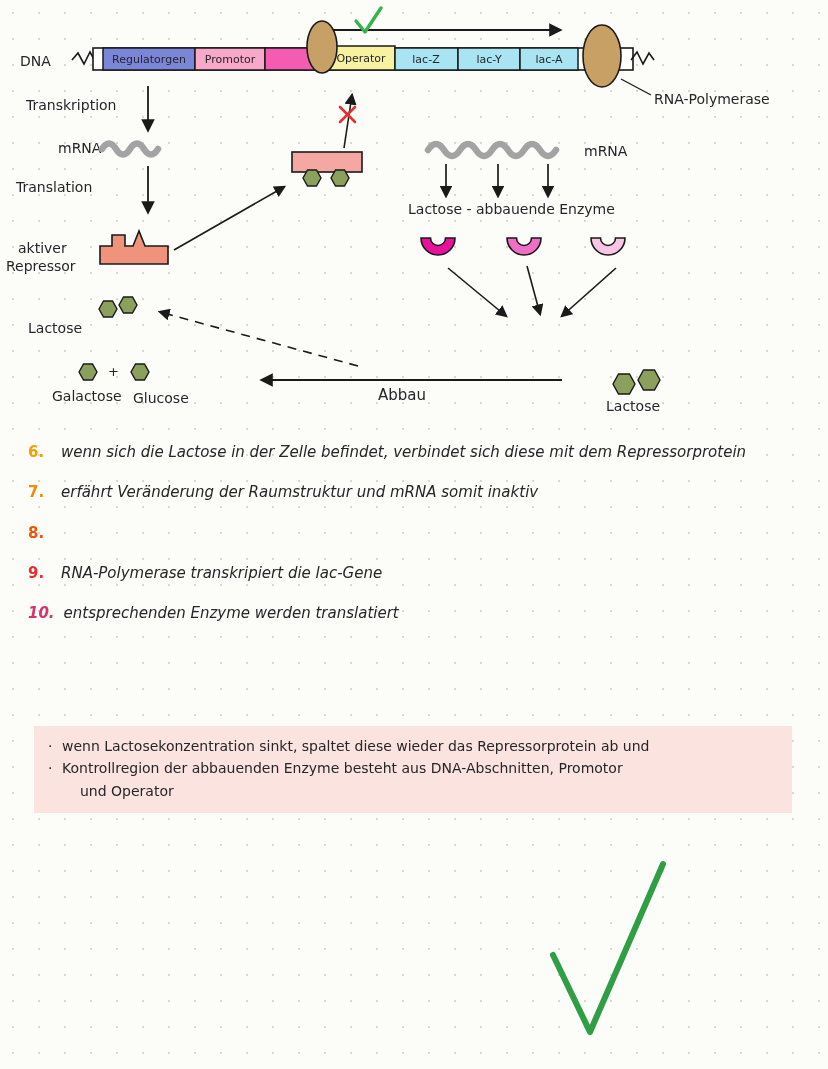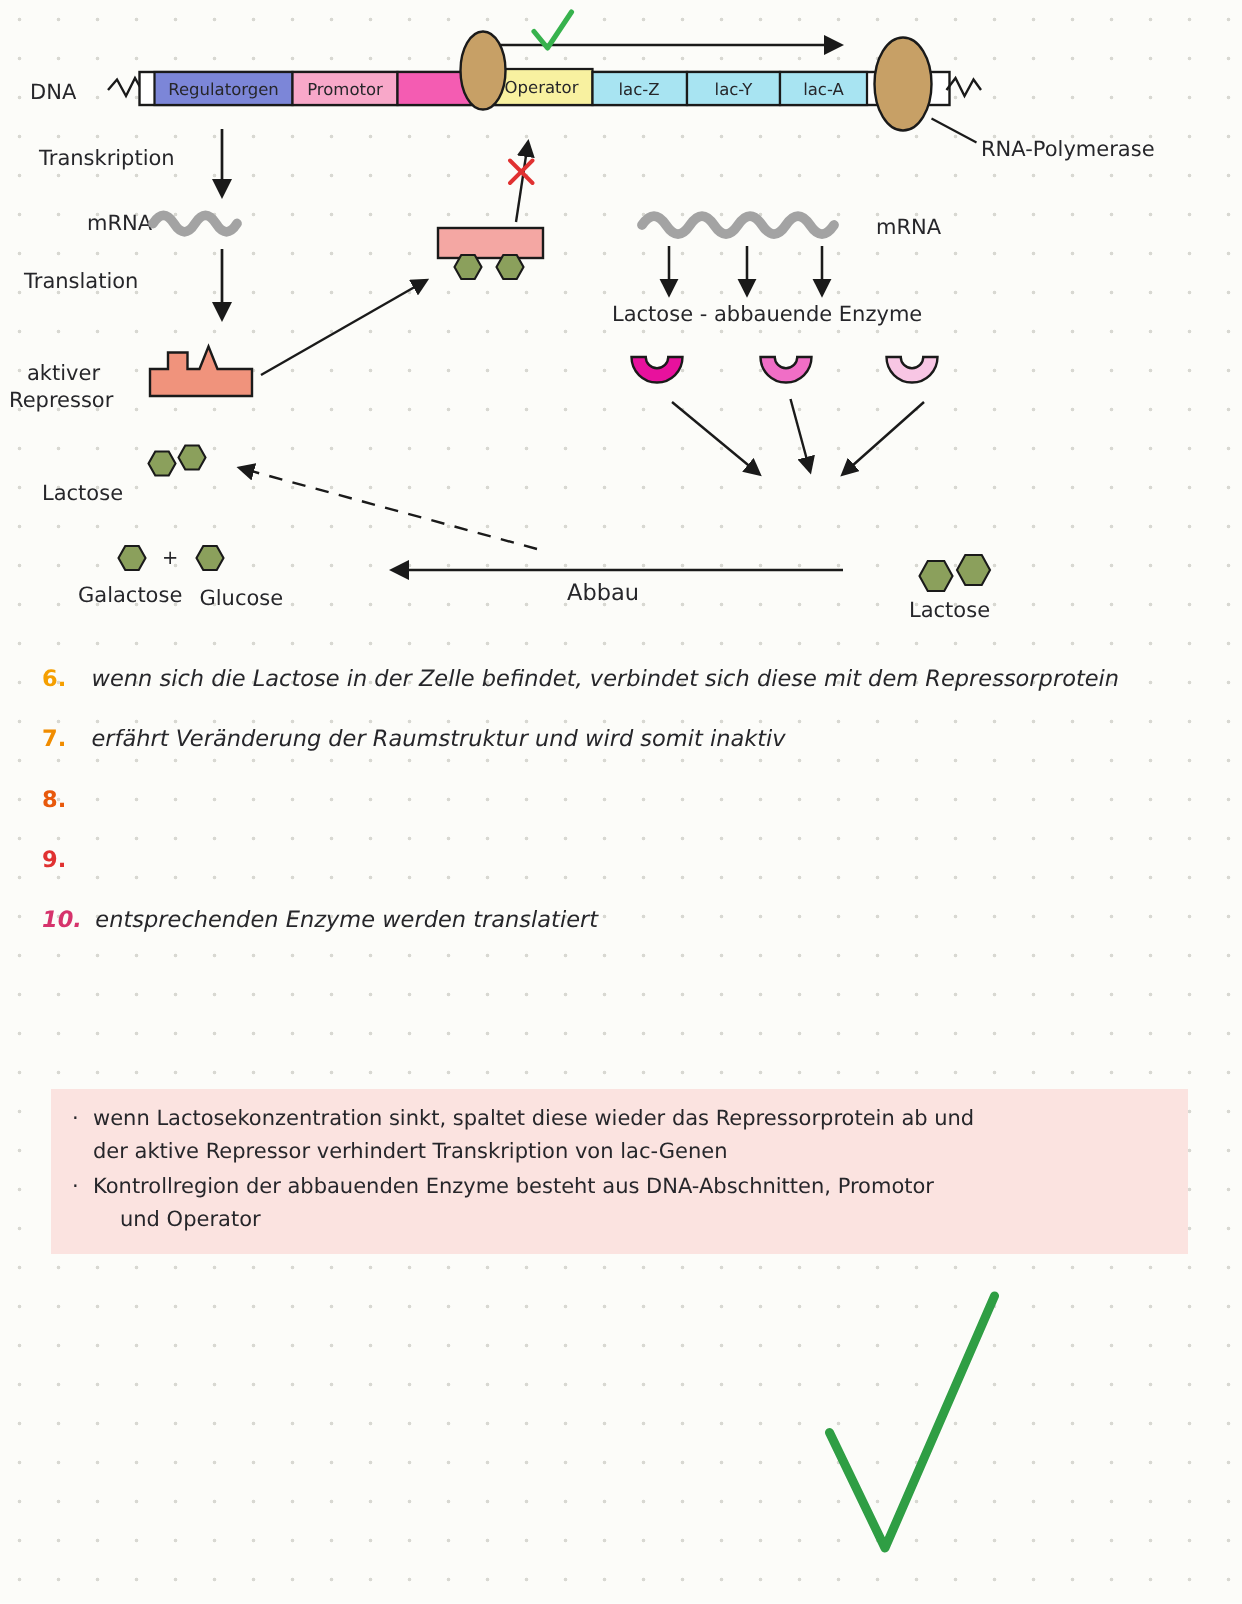--- a/index.html
+++ b/index.html
@@ -121,42 +121,39 @@
     <text x="606" y="411" font-size="14">Lactose</text>
   </svg>
 
   <div class="notes">
     <div class="note">
       <span class="note-num" style="color: rgb(245, 159, 0);">6.</span>
       <span class="note-text">wenn sich die Lactose in der Zelle befindet, verbindet sich diese mit dem Repressorprotein</span>
     </div>
     <div class="note">
       <span class="note-num" style="color: rgb(240, 140, 0);">7.</span>
-      <span class="note-text">erfährt Veränderung der Raumstruktur und wird somit inaktiv</span>
+      <span class="note-text">erfährt Veränderung der Raumstruktur und mRNA somit inaktiv</span>
     </div>
     <div class="note">
       <span class="note-num" style="color: rgb(232, 89, 12);">8.</span>
     </div>
     <div class="note">
       <span class="note-num" style="color: rgb(224, 49, 49);">9.</span>
+      <span class="note-text">RNA-Polymerase transkripiert die lac-Gene</span>
     </div>
     <div class="note">
       <span class="note-num" style="color: rgb(214, 51, 108); font-style: italic;">10.</span>
       <span class="note-text">entsprechenden Enzyme werden translatiert</span>
     </div>
   </div>
 
   <div class="infobox" style="background-color: rgb(251, 227, 224);">
     <div class="infoline">
       <span class="bullet">·</span>
       <span class="text">wenn Lactosekonzentration sinkt, spaltet diese wieder das Repressorprotein ab und</span>
-    </div>
-    <div class="infoline">
-      <span class="bullet"></span>
-      <span class="text">der aktive Repressor verhindert Transkription von lac-Genen</span>
     </div>
     <div class="infoline">
       <span class="bullet">·</span>
       <span class="text">Kontrollregion der abbauenden Enzyme besteht aus DNA-Abschnitten, Promotor</span>
     </div>
     <div class="infoline indent2">
       <span class="bullet"></span>
       <span class="text">und Operator</span>
     </div>
   </div>

